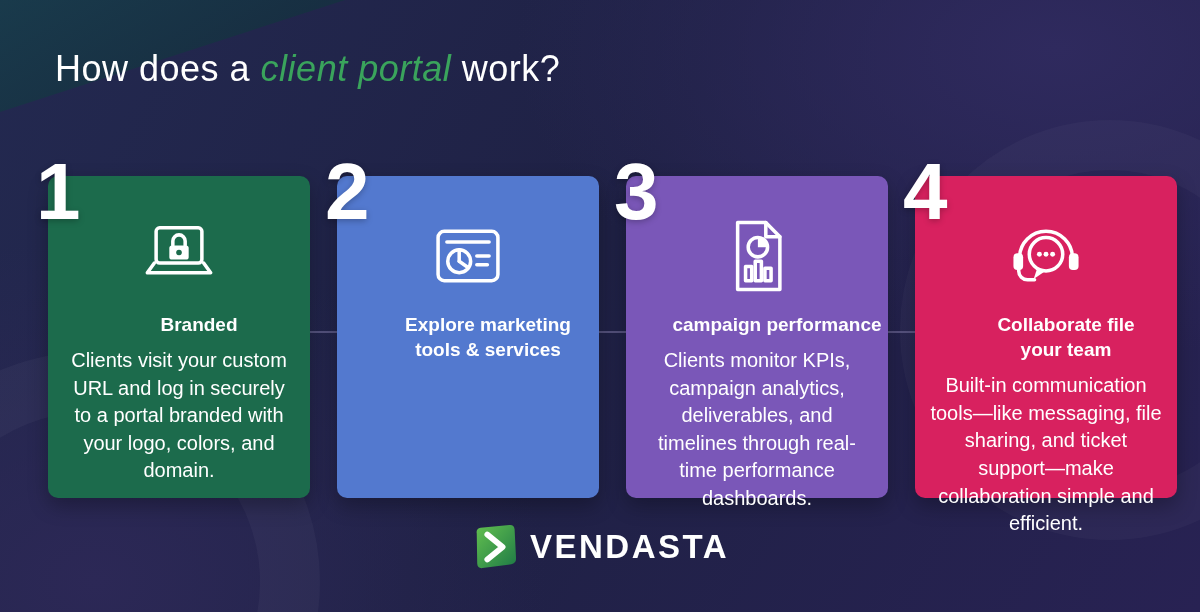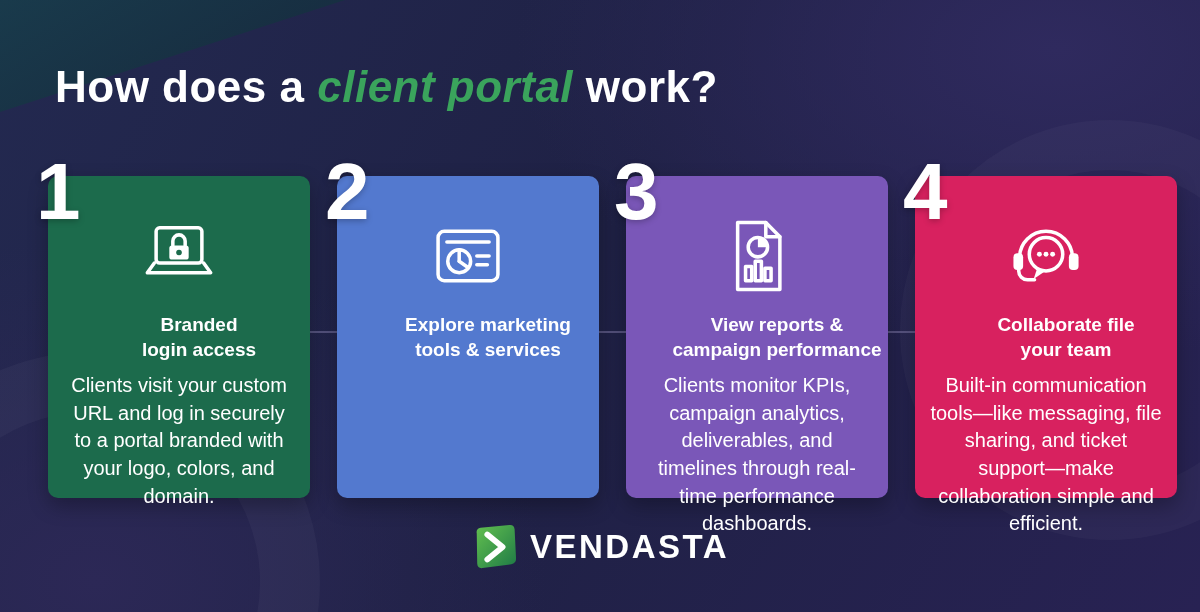--- a/index.html
+++ b/index.html
@@ -24,22 +24,22 @@
   .bg-ring1 {
     position:absolute; left:-140px; bottom:-200px; width:460px; height:460px;
     border:60px solid rgba(255,255,255,0.035); border-radius:50%;
   }
   .bg-ring2 {
     position:absolute; right:-120px; top:120px; width:420px; height:420px;
     border:50px solid rgba(255,255,255,0.03); border-radius:50%;
   }
   
   .title {
-    position:absolute; left:55px; top:62px;
-    font-size:44px; font-weight:700; letter-spacing:.5px;
+    position:absolute; left:55px; top:48px;
+    font-size:36px; font-weight:400; letter-spacing:.5px;
     white-space:nowrap;
   }
   .title .highlight { color:#3aa45c; font-style:italic; }
   
   .connector {
     position:absolute; left:64px; right:34px; top:331px; height:2px;
     background:#7d78a6; opacity:.55; z-index:0;
   }
   
   .cards {
@@ -97,21 +97,20 @@
       <svg width="88" height="88" viewBox="0 0 100 100" fill="none" stroke="#ffffff" stroke-width="4" stroke-linecap="round" stroke-linejoin="round">
         <rect x="24" y="18" width="52" height="40" rx="4"></rect>
         <path d="M22 58 L14 69 H86 L78 58"></path>
         <path d="M43 38 v-5 a7 7 0 0 1 14 0 v5"></path>
         <rect x="39" y="38" width="22" height="16" rx="3" fill="#ffffff" stroke="none"></rect>
         <circle cx="50" cy="46" r="3.2" fill="#1c6b4c" stroke="none"></circle>
       </svg>
     </div>
     <div class="card-title">
       <div>Branded</div>
-      <div>login access</div>
     </div>
     <div class="card-body">Clients visit your custom URL and log in securely to a portal branded with your logo, colors, and domain.</div>
   </div>
 
   <div class="card" style="background: rgb(83, 121, 207);">
     <div class="card-number">2</div>
     <div class="card-icon">
       <svg width="88" height="88" viewBox="0 0 100 100" fill="none" stroke="#ffffff" stroke-width="4" stroke-linecap="round" stroke-linejoin="round">
         <rect x="16" y="22" width="68" height="56" rx="7"></rect>
         <path d="M26 34 H74"></path>
@@ -135,21 +134,20 @@
         <path d="M28 12 H60 L76 28 V88 H28 Z"></path>
         <path d="M60 12 V28 H76"></path>
         <circle cx="51" cy="40" r="11"></circle>
         <path d="M51 29 A11 11 0 0 1 61.5 40 L51 40 Z" fill="#ffffff" stroke="none"></path>
         <rect x="37" y="62" width="7" height="16"></rect>
         <rect x="48" y="56" width="7" height="22"></rect>
         <rect x="59" y="64" width="7" height="14"></rect>
       </svg>
     </div>
     <div class="card-title">
-      <div>View reports &amp;</div>
       <div>campaign performance</div>
     </div>
     <div class="card-body">Clients monitor KPIs, campaign analytics, deliverables, and timelines through real-time performance dashboards.</div>
   </div>
 
   <div class="card" style="background: rgb(216, 33, 95);">
     <div class="card-number">4</div>
     <div class="card-icon">
       <svg width="88" height="88" viewBox="0 0 100 100" fill="none" stroke="#ffffff" stroke-width="4" stroke-linecap="round" stroke-linejoin="round">
         <path d="M20 52 a30 30 0 0 1 60 0"></path>

